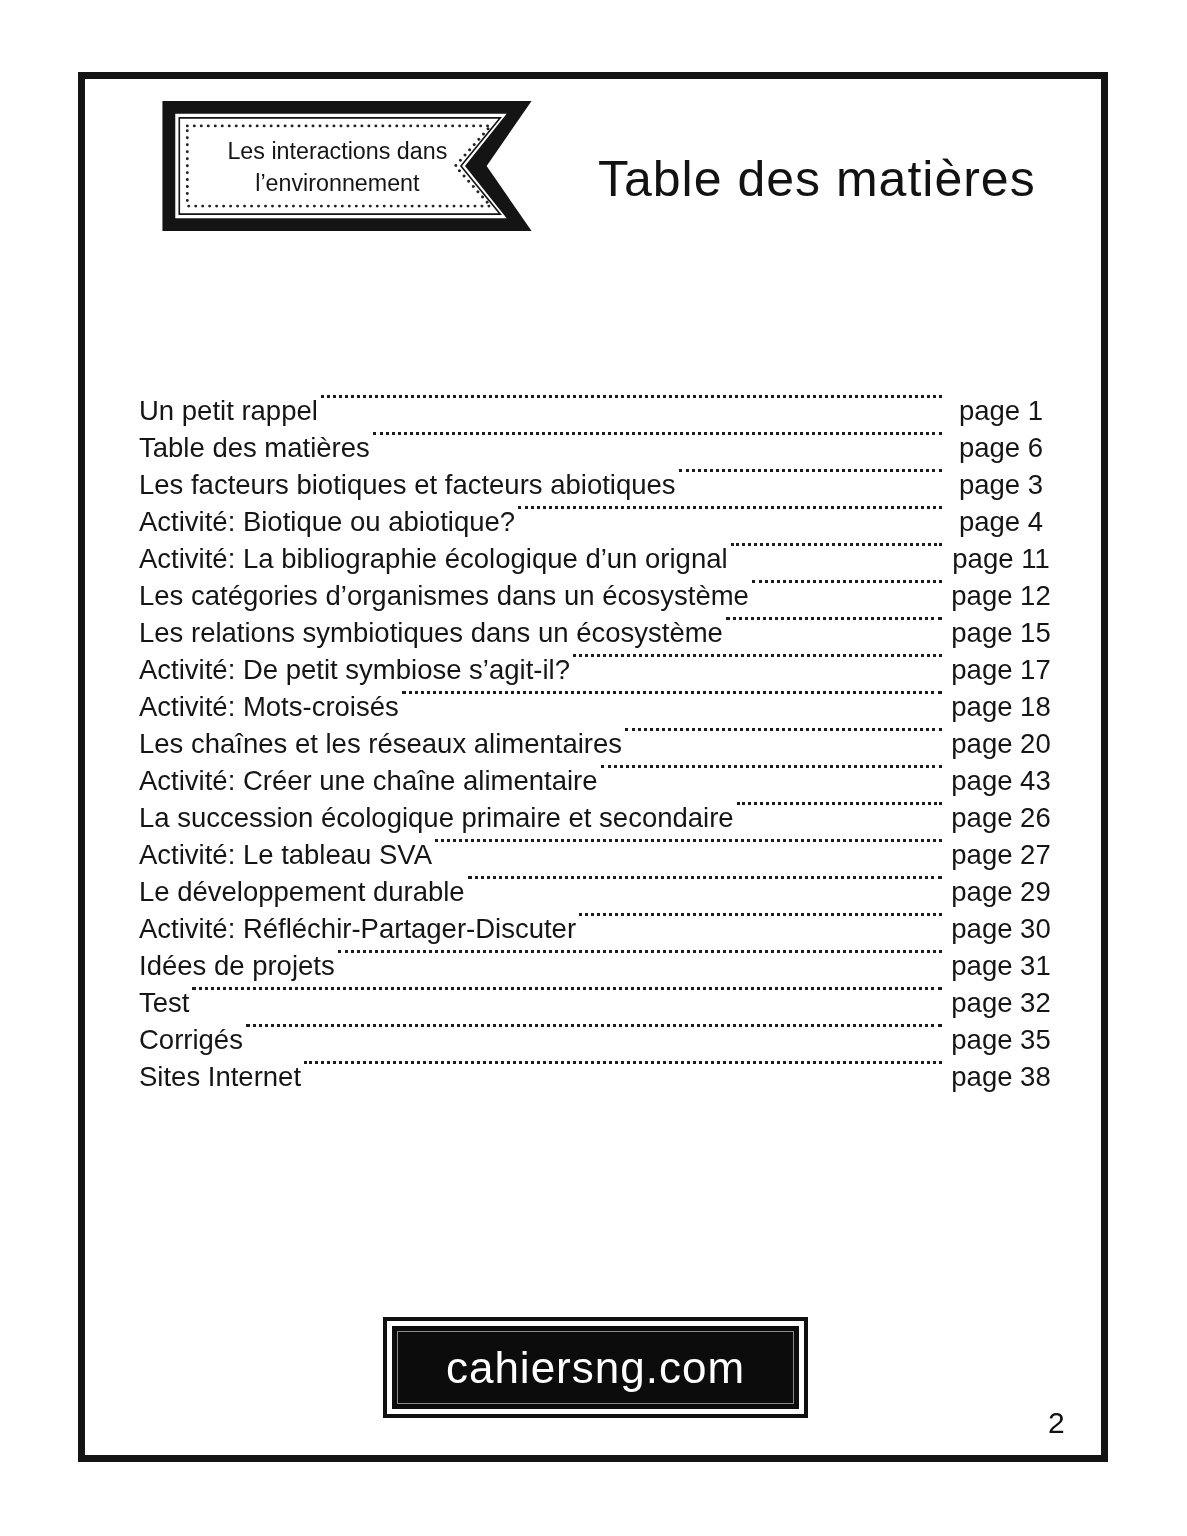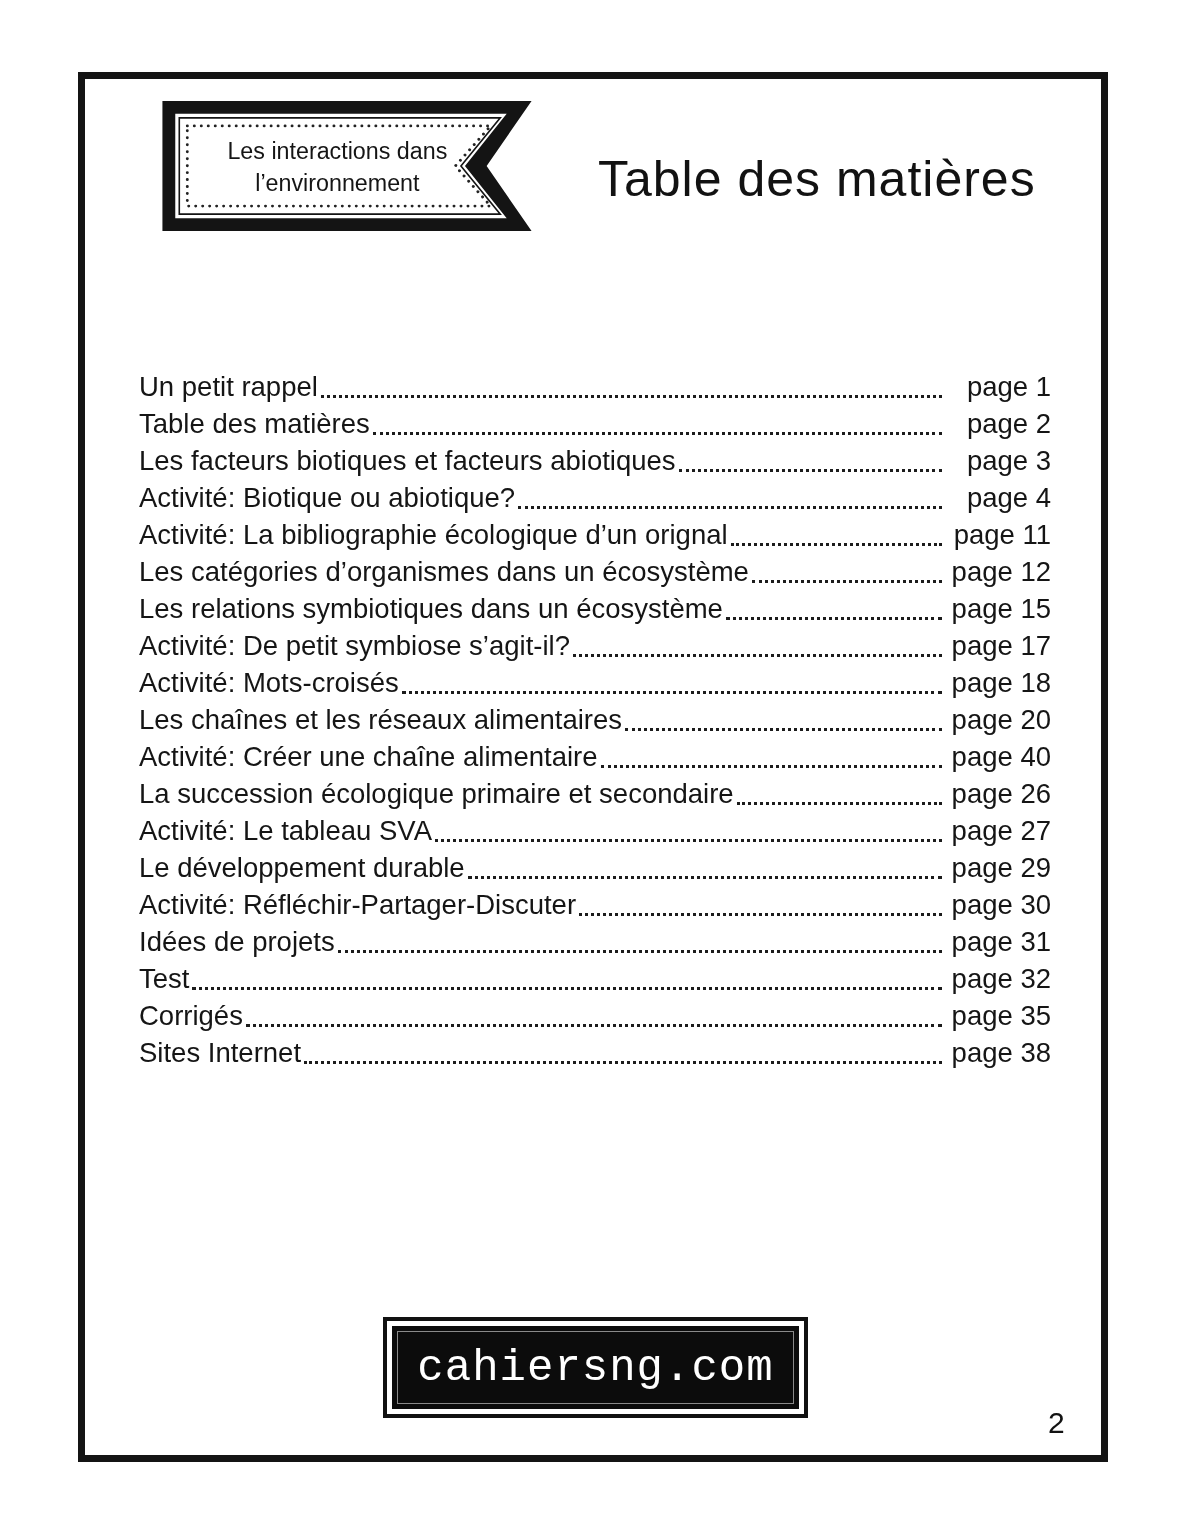--- a/index.html
+++ b/index.html
@@ -57,21 +57,21 @@
   .toc-label { flex:0 0 auto; }
   .toc-leader {
     flex:1 1 auto;
     min-width:12px;
     border-bottom:3px dotted #1c1c1c;
     align-self:flex-end;
     margin:0 9px 0 3px;
     transform:translateY(-7px);
     height:0;
   }
-  .toc-page { flex:0 0 100px; text-align:right; }
+  .toc-page { flex:0 0 100px; text-align:center;margin-top:24px; }
   
   .footer-box {
     position:absolute;
     left:383px; top:1317px;
     width:425px; height:101px;
     border:4px solid #111111;
     background:#ffffff;
     padding:5px;
   }
   .footer-black {
@@ -86,21 +86,20 @@
     content:"";
     position:absolute;
     inset:5px;
     border:1px solid #8a8a8a;
     pointer-events:none;
   }
   .footer-site {
     color:#ffffff;
     font-size:44px;
     letter-spacing:1px;
-    font-family:Liberation Mono, monospace;
   }
   
   .folio {
     position:absolute;
     left:1048px; top:1406px;
     font-size:30px;
     color:#121212;
   }
 </style>
 </head>
@@ -124,21 +123,21 @@
 <div class="toc">
   <div class="toc-row">
     <span class="toc-label">Un petit rappel</span>
     <span class="toc-leader"></span>
     <span class="toc-page">page 1</span>
   </div>
 
   <div class="toc-row">
     <span class="toc-label">Table des matières</span>
     <span class="toc-leader"></span>
-    <span class="toc-page">page 2</span>
+    <span class="toc-page">page 6</span>
   </div>
 
   <div class="toc-row">
     <span class="toc-label">Les facteurs biotiques et facteurs abiotiques</span>
     <span class="toc-leader"></span>
     <span class="toc-page">page 3</span>
   </div>
 
   <div class="toc-row">
     <span class="toc-label">Activité: Biotique ou abiotique?</span>
@@ -179,21 +178,21 @@
 
   <div class="toc-row">
     <span class="toc-label">Les chaînes et les réseaux alimentaires</span>
     <span class="toc-leader"></span>
     <span class="toc-page">page 20</span>
   </div>
 
   <div class="toc-row">
     <span class="toc-label">Activité: Créer une chaîne alimentaire</span>
     <span class="toc-leader"></span>
-    <span class="toc-page">page 40</span>
+    <span class="toc-page">page 43</span>
   </div>
 
 
   <div class="toc-row">
     <span class="toc-label">La succession écologique primaire et secondaire</span>
     <span class="toc-leader"></span>
     <span class="toc-page">page 26</span>
   </div>
 
   <div class="toc-row">

